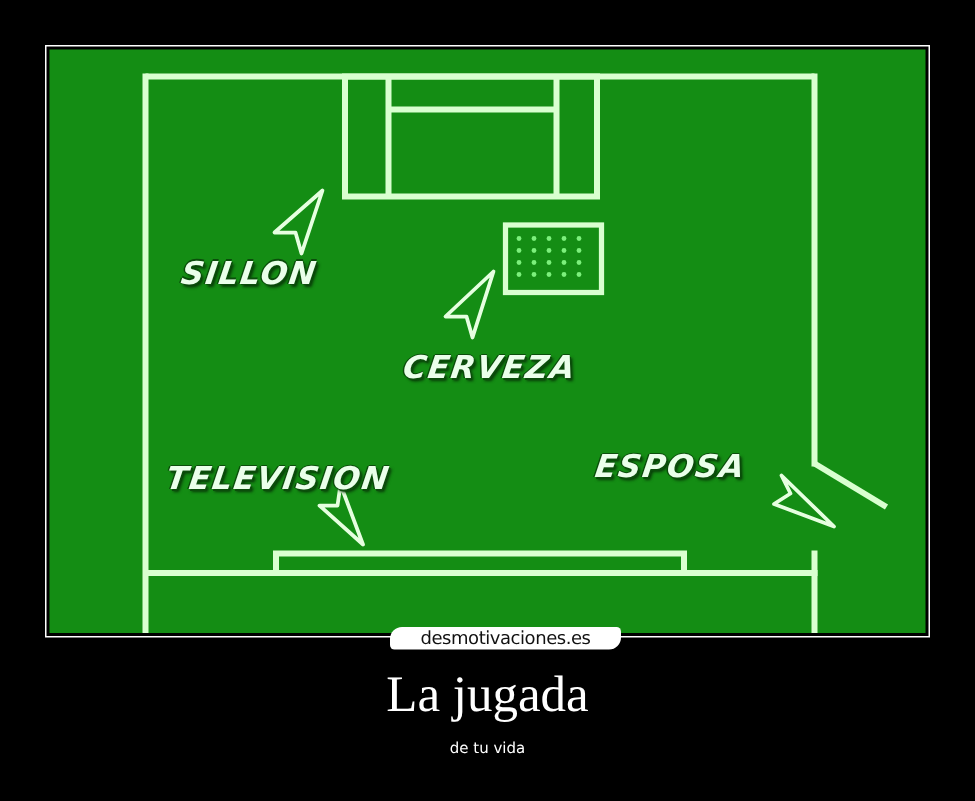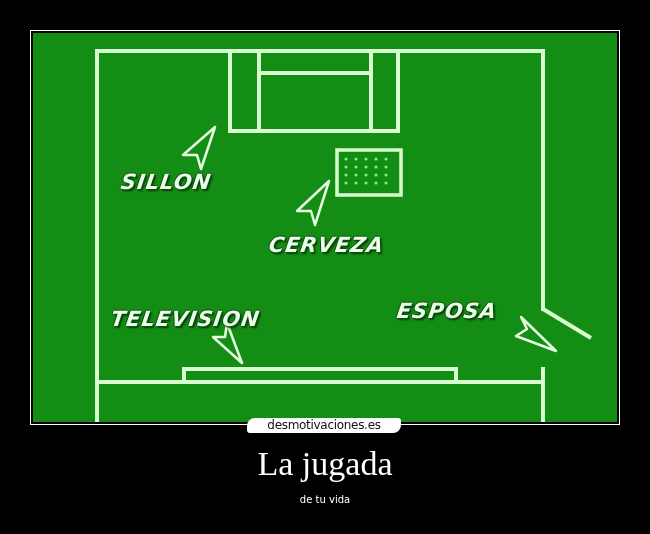--- a/index.html
+++ b/index.html
@@ -30,21 +30,21 @@
       text-shadow: 1px 1px 0 #0b4d0b, -1px 0 0 #0b4d0b, 0 -1px 0 #0b4d0b, 2px 2px 2px #083a08;
       white-space: nowrap;
       transform: skewX(-8deg);
     }
     .label-sillon { left: 88px; top: 137px; font-size: 21px; }
     .label-cerveza { left: 236px; top: 200px; font-size: 21px; }
     .label-television { left: 78px; top: 274px; font-size: 21px; }
     .label-esposa { left: 364px; top: 266px; font-size: 21px; }
 
     .watermark-badge {
-      position: absolute; left: 247px; top: 418px;
+      position: absolute; left: 260px; top: 418px;
       width: 154px; height: 15px;
       background: #ffffff; color: #111111;
       border-radius: 8px 3px 8px 3px;
       font-family: "DejaVu Sans", sans-serif;
       font-size: 12px; line-height: 15px; text-align: center;
       letter-spacing: -0.3px;
     }
     .caption-title {
       position: absolute; left: 0; right: 0; top: 444px;
       text-align: center; color: #ffffff;

